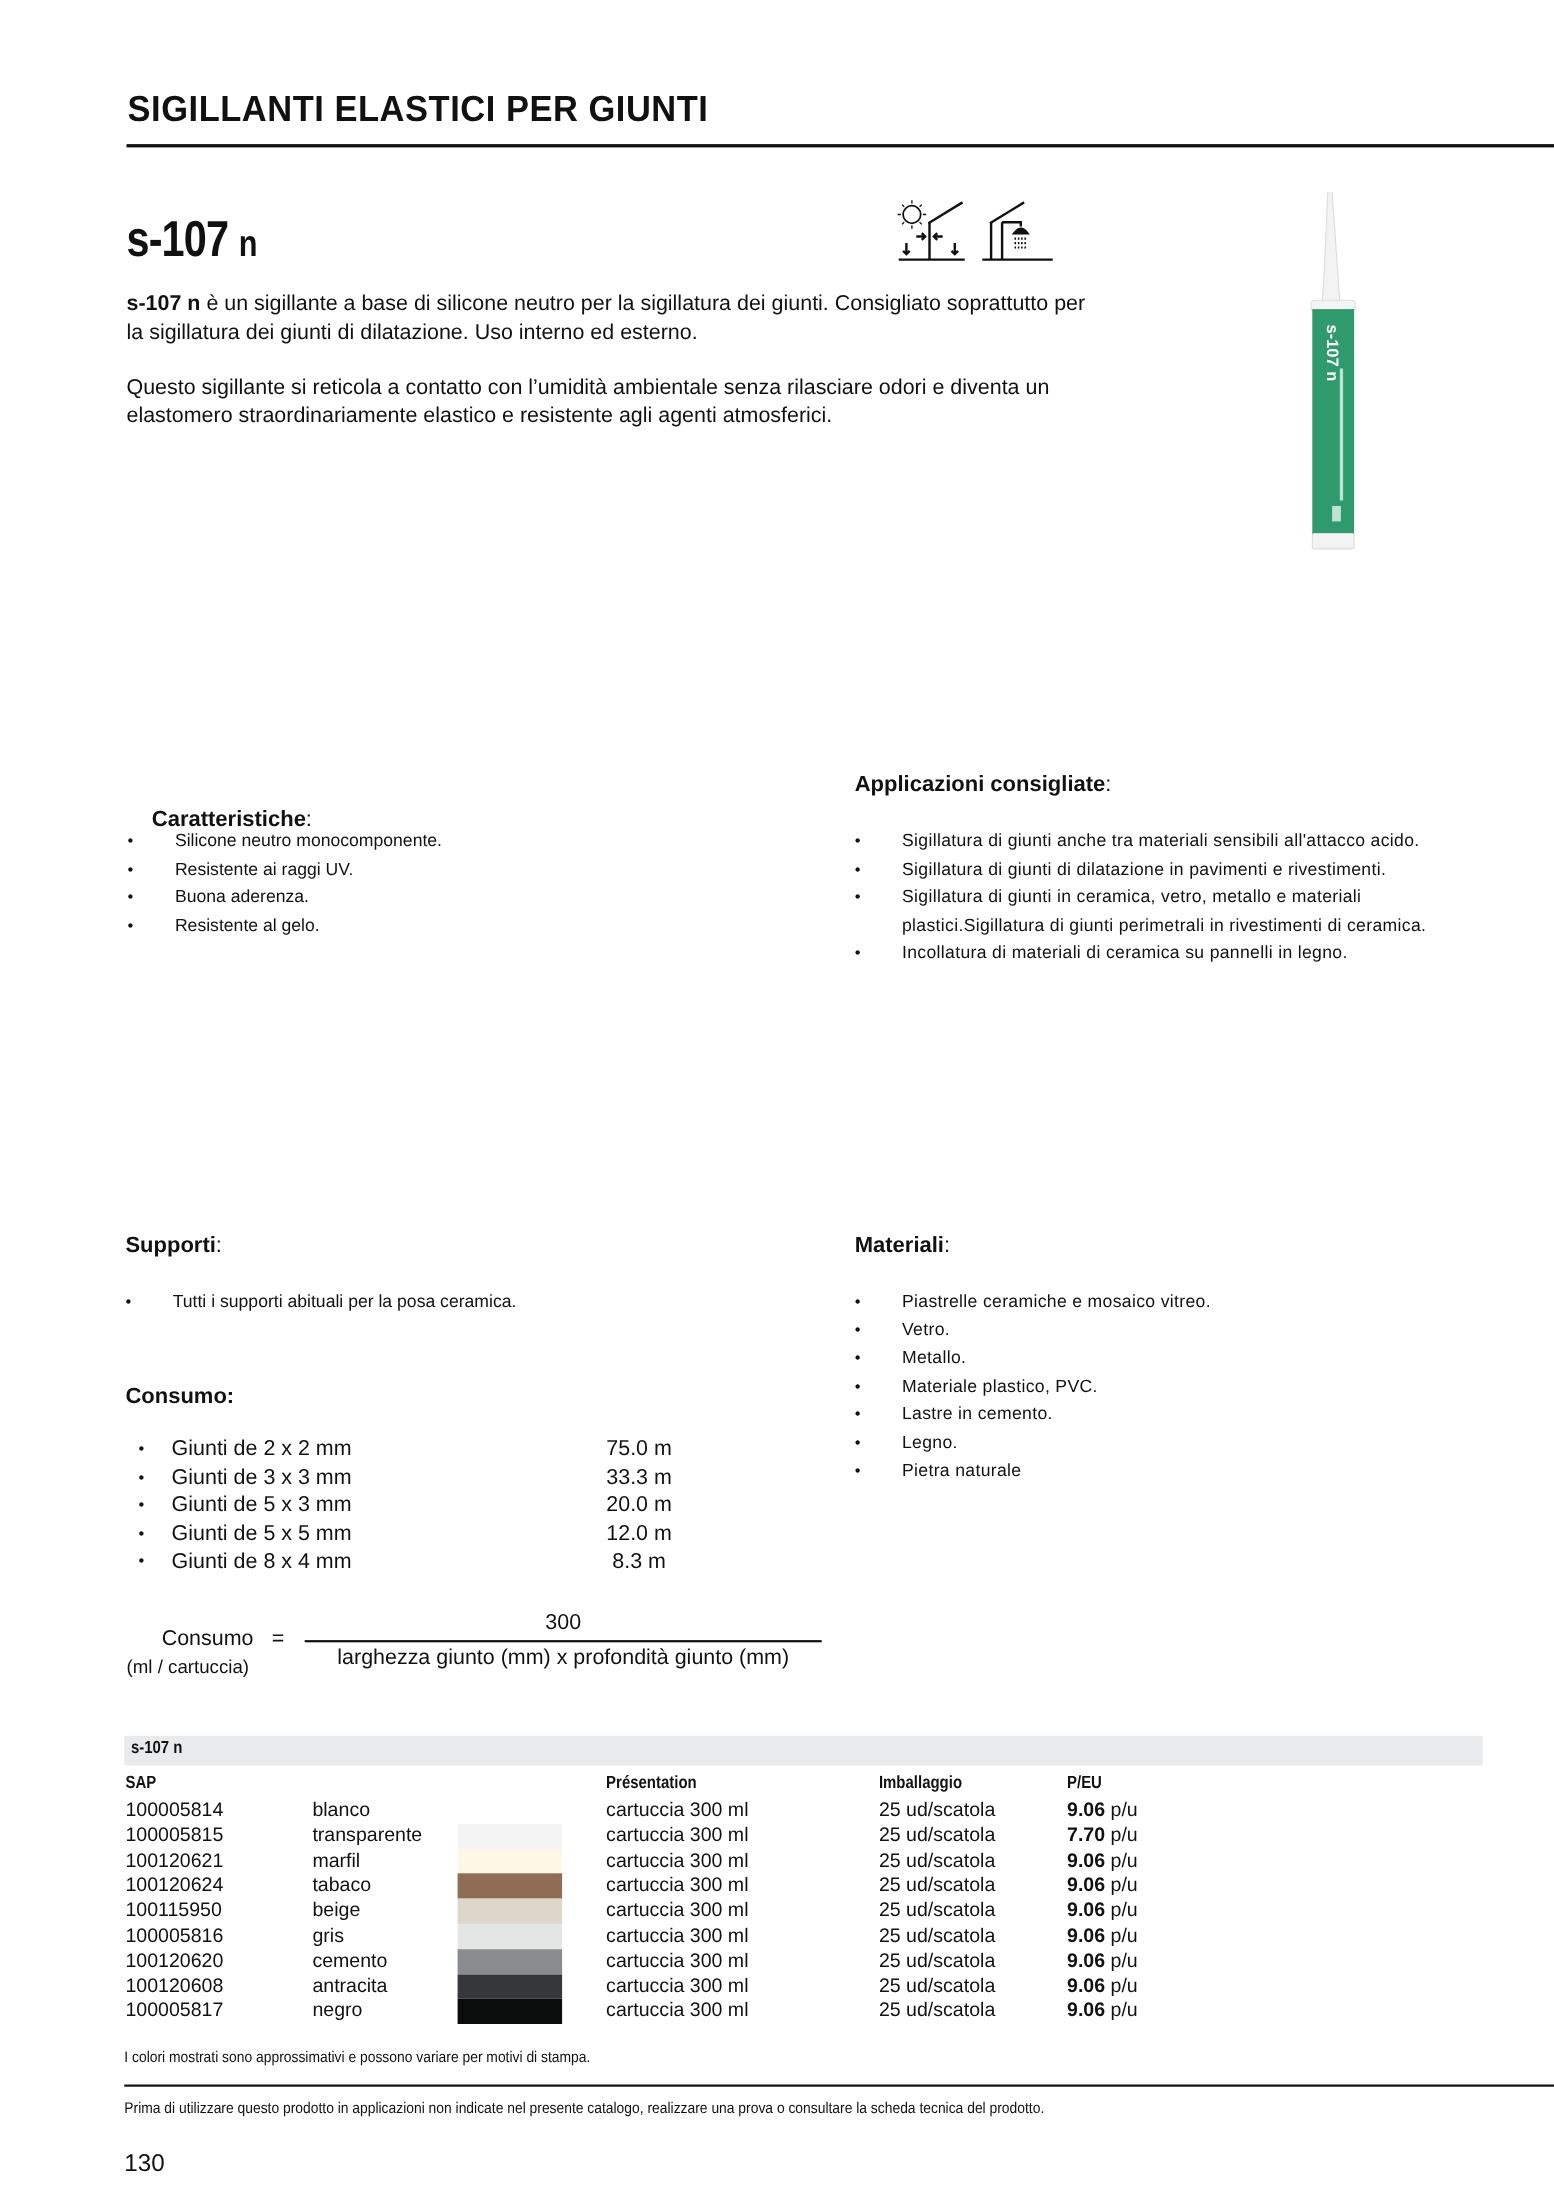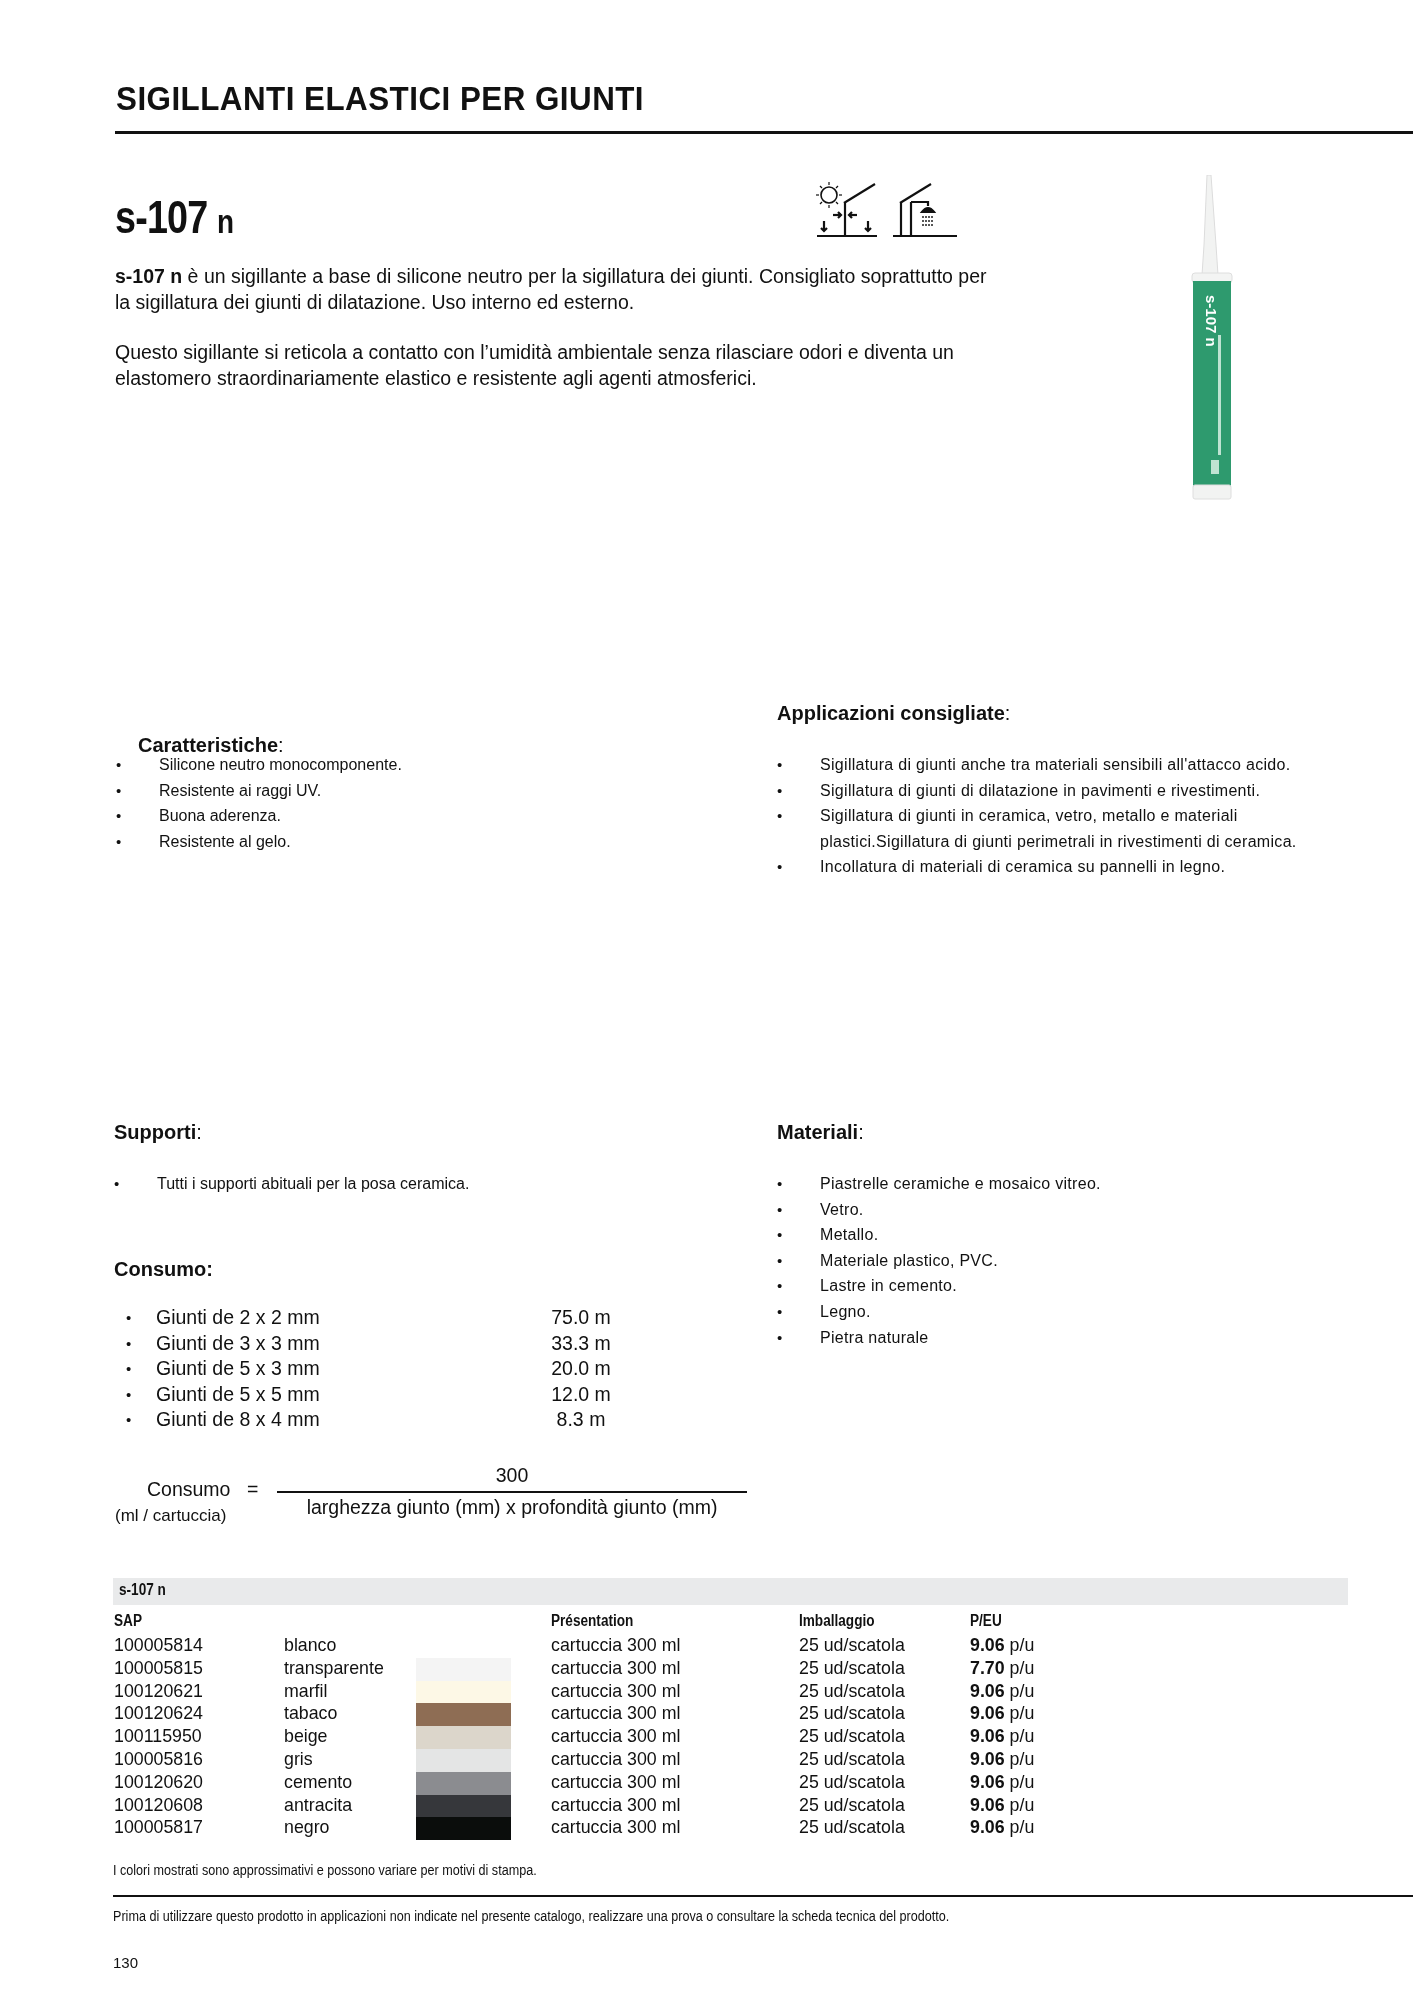--- a/index.html
+++ b/index.html
@@ -46,21 +46,21 @@
   .c-sap { left:1px; }
   .c-col { left:171px; }
   .c-sw { left:303px; width:95px; height:22.8px; }
   .c-pres { left:438px; }
   .c-imb { left:686px; }
   .c-pr { left:857px; }
   .c-pr b { font-weight:bold; }
   .note { left:113px; top:1862px; font-size:14px; transform:scaleX(0.9); transform-origin:left; white-space:nowrap; }
   .bot-rule { left:113px; top:1895px; width:1300px; height:2px; background:#111; }
   .disc { left:113px; top:1908px; font-size:14px; transform:scaleX(0.9); transform-origin:left; white-space:nowrap; }
-  .pagenum { left:113px; top:1954px; font-size:15px; }
+  .pagenum { left:113px; top:1954px; font-size:22px; }
 </style>
 </head>
 <body>
 
 <div class="abs sec-title">SIGILLANTI ELASTICI PER GIUNTI</div>
 <div class="abs top-rule"></div>
 
 <div class="abs prod-name">
   <span>s-107</span>
   <span class="suffix">n</span>

